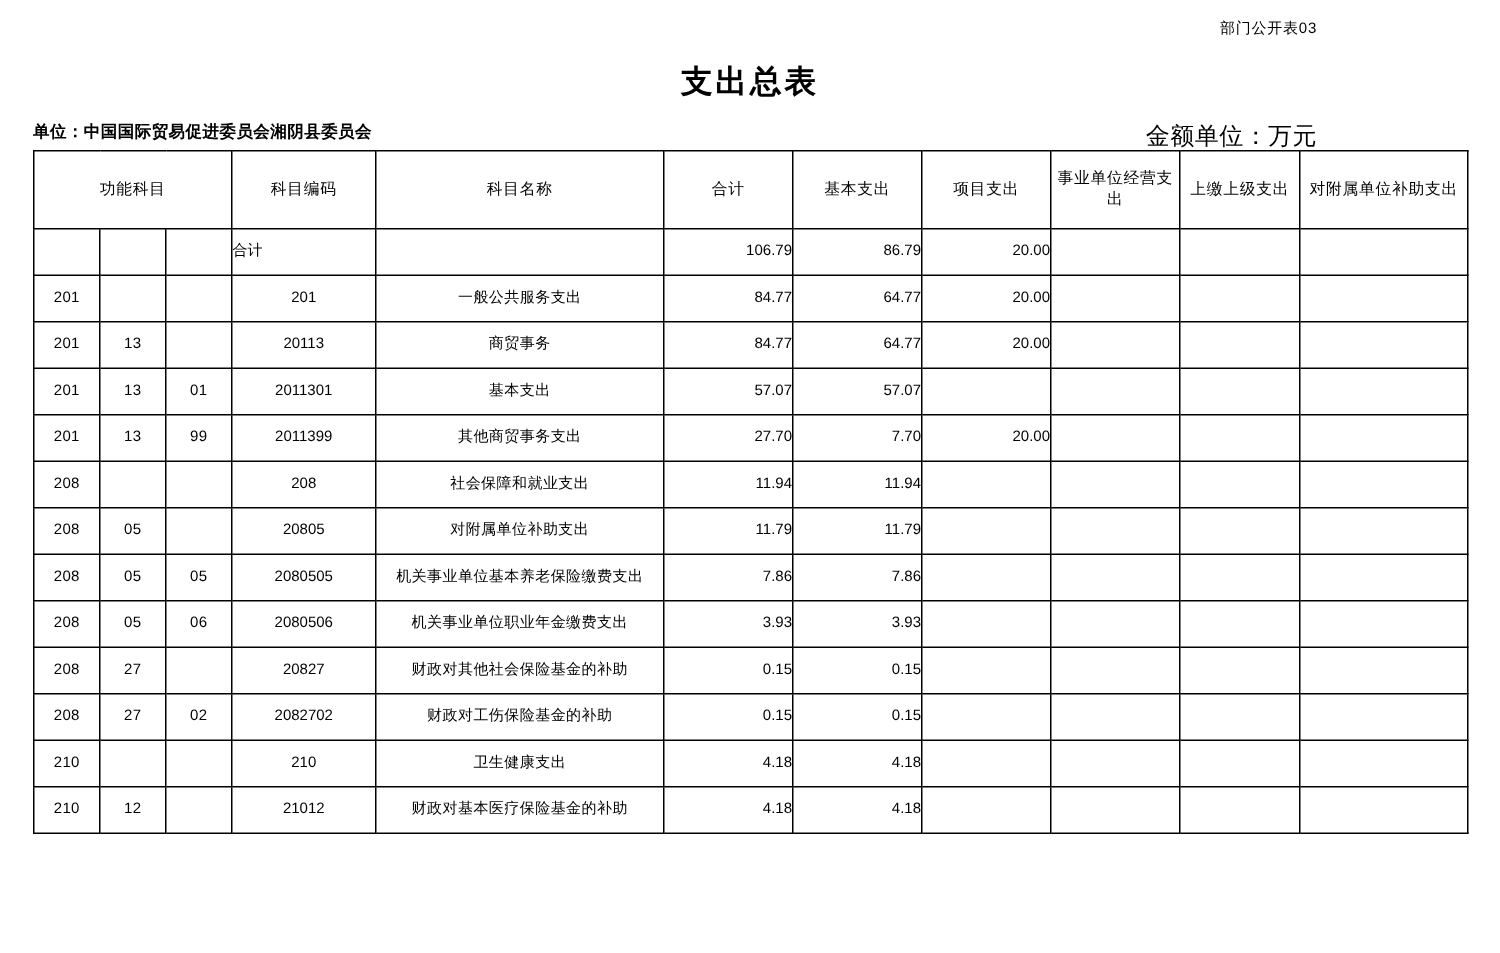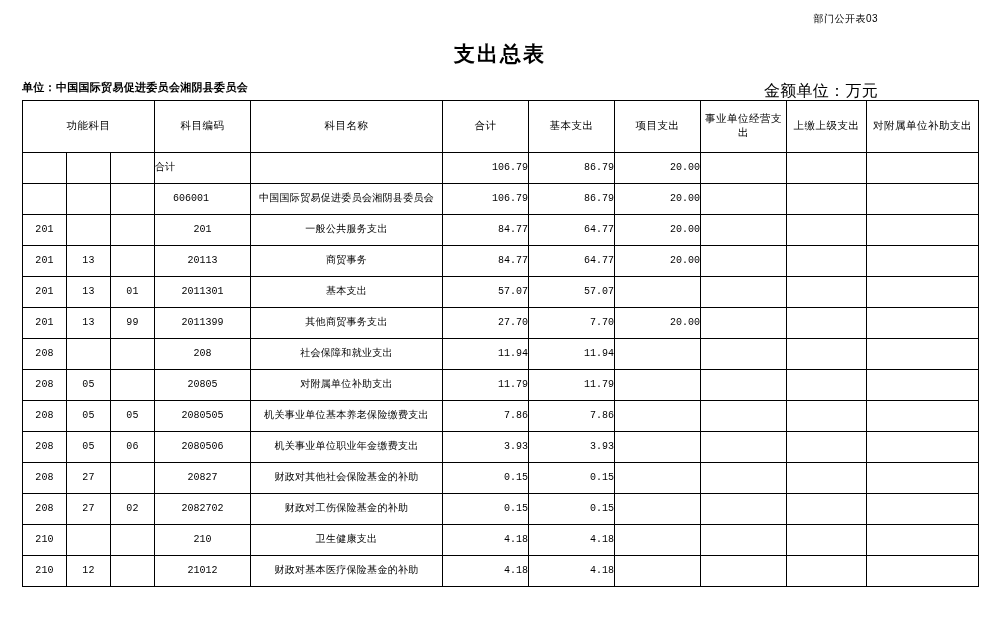--- a/index.html
+++ b/index.html
@@ -56,21 +56,20 @@
     letter-spacing: 0.3px;
   }
   table.main {
     position: absolute;
     top: 100px;
     left: 22px;
     width: 956px;
     border-collapse: collapse;
     table-layout: fixed;
     font-size: 10px;
-    font-family: Liberation Mono, monospace;
   }
   table.main th, table.main td {
     border: 1px solid #000000;
     padding: 0;
     height: 30px;
     vertical-align: middle;
     font-weight: normal;
     font-size: 10px;
     line-height: 1.25;
   }
@@ -167,33 +166,20 @@
           <td class="subject-code">合计</td>
           <td class="name-cell"></td>
           <td class="num-cell">106.79</td>
           <td class="num-cell">86.79</td>
           <td class="num-cell">20.00</td>
           <td class="num-cell"></td>
           <td class="num-cell"></td>
           <td class="num-cell"></td>
         </tr>
         <tr>
-          <td class="code-cell"></td>
-          <td class="code-cell"></td>
-          <td class="code-cell"></td>
-          <td class="subject-code indent1">606001</td>
-          <td class="name-cell">中国国际贸易促进委员会湘阴县委员会</td>
-          <td class="num-cell">106.79</td>
-          <td class="num-cell">86.79</td>
-          <td class="num-cell">20.00</td>
-          <td class="num-cell"></td>
-          <td class="num-cell"></td>
-          <td class="num-cell"></td>
-        </tr>
-        <tr>
           <td class="code-cell">201</td>
           <td class="code-cell"></td>
           <td class="code-cell"></td>
           <td class="subject-code center">201</td>
           <td class="name-cell">一般公共服务支出</td>
           <td class="num-cell">84.77</td>
           <td class="num-cell">64.77</td>
           <td class="num-cell">20.00</td>
           <td class="num-cell"></td>
           <td class="num-cell"></td>

